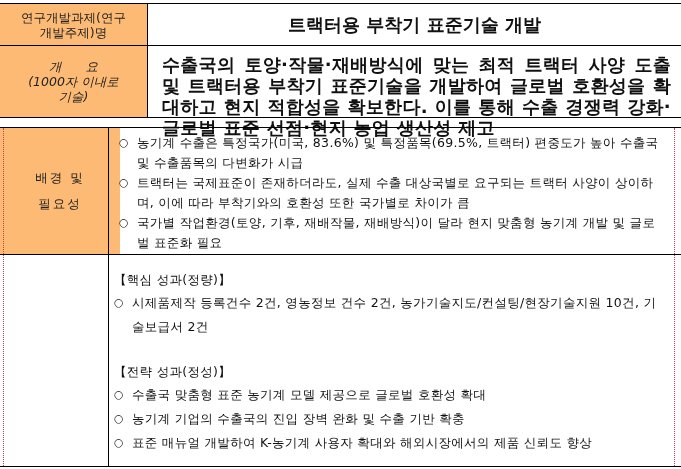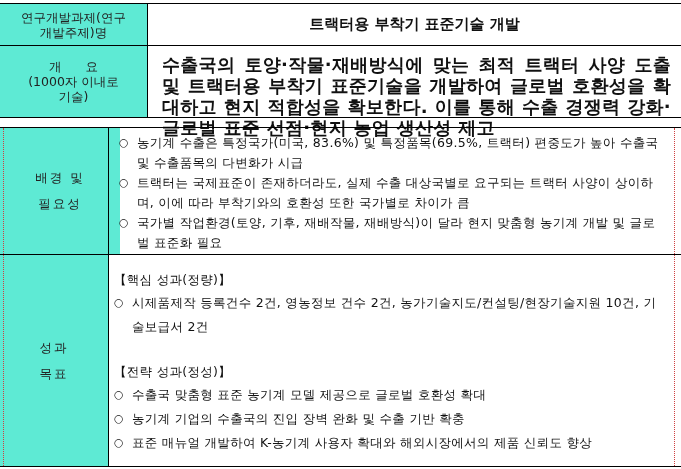--- a/index.html
+++ b/index.html
@@ -1,25 +1,25 @@
 <!DOCTYPE html>
 <html><head>
 <meta charset="utf-8">
 <style>
   html, body { margin:0; padding:0; background:#ffffff; }
   body { width:681px; height:469px; position:relative; overflow:hidden;
          font-family:"DejaVu Sans", sans-serif; color:#111; font-size:12.5px; }
   .tbl { position:absolute; left:0; width:681px; }
   .hline { position:absolute; left:0; width:681px; height:1px; background:#000; }
   .cell { position:absolute; box-sizing:border-box; }
-  .label { background:#5eead4; display:flex; flex-direction:column; align-items:center;
+  .label { background:#fdba74; display:flex; flex-direction:column; align-items:center;
            justify-content:center; text-align:center; color:#222; font-size:12.5px; line-height:15px; }
   .vline { position:absolute; width:1px; background:#000; }
   .dotted { position:absolute; width:0; border-left:1px dotted #d04040; }
-  .title { font-weight:bold; font-size:15px; display:flex; align-items:center; justify-content:center; }
+  .title { font-weight:bold; font-size:18px; display:flex; align-items:center; justify-content:center; }
   .overview { padding:8px 10px 0 14px; line-height:21px; text-align:justify; font-size:18px; letter-spacing:0.3px;font-weight:bold; }
   .bullets { padding:6px 8px 0 10px; }
   .bullet { display:flex; line-height:20px; letter-spacing:0.3px; }
   .bullet .mark { width:18px; flex:none; font-size:11px; }
   .bullet .txt { flex:1; }
   .section-head { line-height:22px; letter-spacing:0.3px; }
   .spacer { height:22px; }
 </style>
 </head>
 <body>
@@ -31,21 +31,21 @@
 
   <div class="cell label" style="left:0; top:4px; width:147px; height:41px;">
     <span>연구개발과제(연구</span>
     <span>개발주제)명</span>
   </div>
   <div class="vline" style="left:147px; top:4px; height:113px;"></div>
   <div class="cell title" style="left:148px; top:4px; width:533px; height:41px;">
     <span>트랙터용 부착기 표준기술 개발</span>
   </div>
 
-  <div class="cell label" style="left:0; top:46px; width:147px; height:71px;">
+  <div class="cell label" style="left:0; top:46px; width:147px; height:71px;font-style:italic;">
     <span style="white-space:pre;">개      요</span>
     <span>(1000자 이내로</span>
     <span>기술)</span>
   </div>
   <div class="cell overview" style="left:148px; top:46px; width:533px; height:71px;">
     <span>수출국의 토양·작물·재배방식에 맞는 최적 트랙터 사양 도출 및 트랙터용 부착기 표준기술을 개발하여 글로벌 호환성을 확대하고 현지 적합성을 확보한다. 이를 통해 수출 경쟁력 강화·글로벌 표준 선점·현지 농업 생산성 제고</span>
   </div>
 </div>
 
 <div class="tbl" style="top:127px; height:342px;">
@@ -65,24 +65,20 @@
     <div class="bullet">
       <span class="mark">○</span>
       <span class="txt">트랙터는 국제표준이 존재하더라도, 실제 수출 대상국별로 요구되는 트랙터 사양이 상이하며, 이에 따라 부착기와의 호환성 또한 국가별로 차이가 큼</span>
     </div>
     <div class="bullet">
       <span class="mark">○</span>
       <span class="txt">국가별 작업환경(토양, 기후, 재배작물, 재배방식)이 달라 현지 맞춤형 농기계 개발 및 글로벌 표준화 필요</span>
     </div>
   </div>
 
-  <div class="cell label" style="left:0; top:128px; width:108px; height:211px; line-height:26px; letter-spacing:2px;">
-    <span>성과</span>
-    <span>목표</span>
-  </div>
   <div class="cell bullets" style="left:104px; top:128px; width:566px; height:211px; padding-top:14px;">
     <div class="section-head">【핵심 성과(정량)】</div>
     <div class="bullet" style="line-height:24px;">
       <span class="mark">○</span>
       <span class="txt">시제품제작 등록건수 2건, 영농정보 건수 2건, 농가기술지도/컨설팅/현장기술지원 10건, 기술보급서 2건</span>
     </div>
     <div class="spacer"></div>
     <div class="section-head">【전략 성과(정성)】</div>
     <div class="bullet" style="line-height:24px;">
       <span class="mark">○</span>

